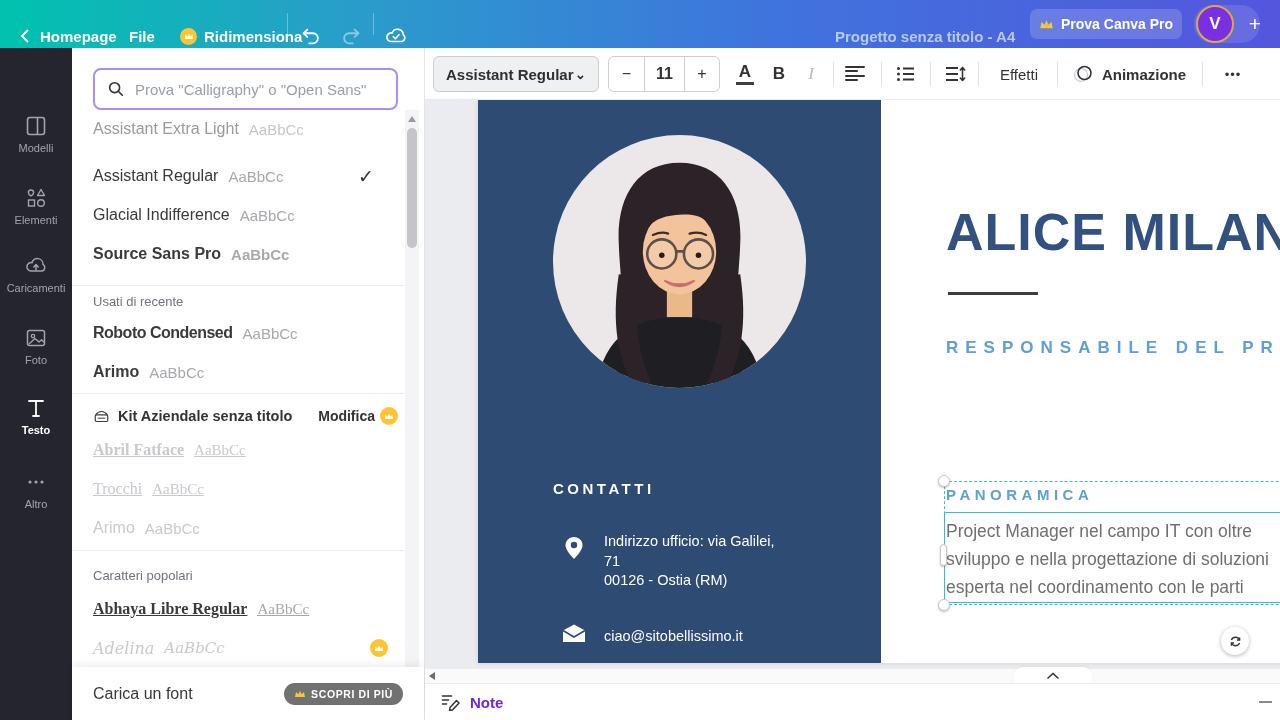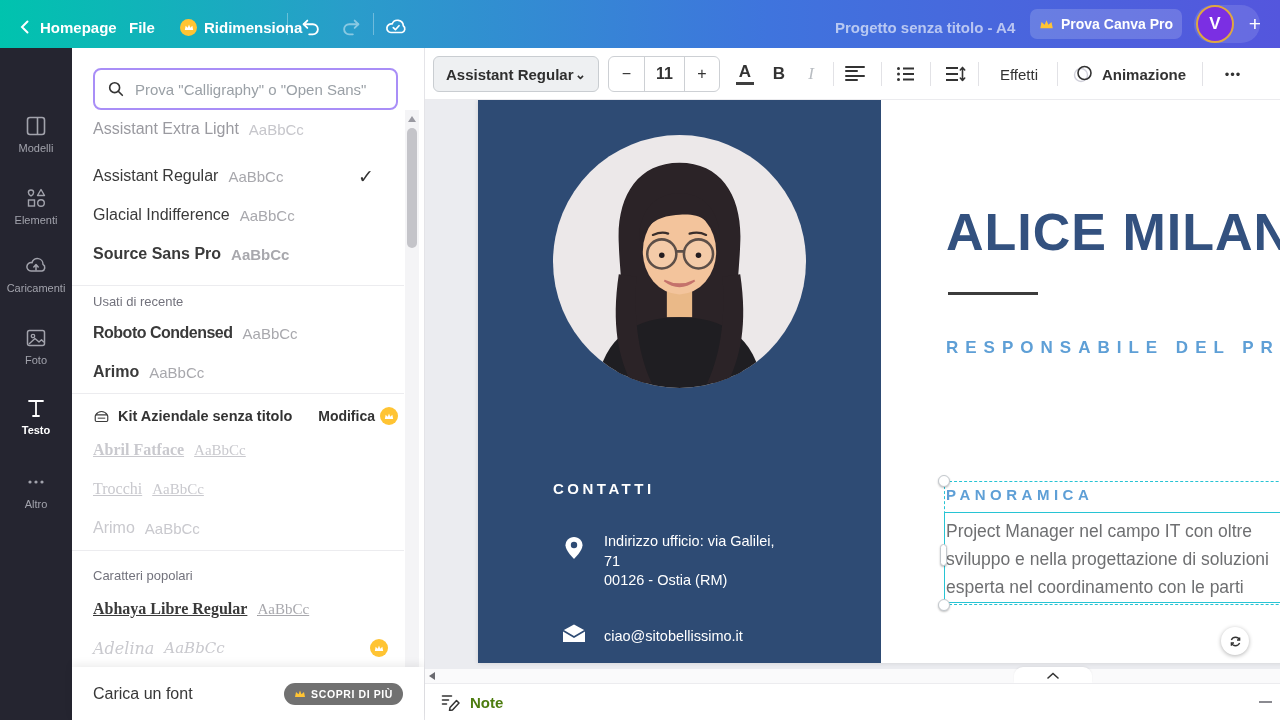--- a/index.html
+++ b/index.html
@@ -4,21 +4,21 @@
 <style>
   * { margin:0; padding:0; box-sizing:border-box; }
   html,body { width:1280px; height:720px; overflow:hidden;
     font-family:"Liberation Sans", sans-serif; background:#fff; }
   .abs { position:absolute; }
 
   
   #topbar { position:absolute; left:0; top:0; width:1280px; height:48px;
     background:linear-gradient(90deg,#00c3ae 0%,#2a9ccb 28%,#3f74dd 60%,#5456dd 100%);
     color:#fff; }
-  .tb-item { position:absolute; top:9px; height:36px; display:flex; align-items:center;
+  .tb-item { position:absolute; top:18px; height:36px; display:flex; align-items:center;
     font-size:15px; font-weight:bold; color:#fff; cursor:pointer; }
   .tb-sep { position:absolute; top:13px; width:1px; height:22px; background:rgba(255,255,255,.32); }
   .crown-badge { display:inline-flex; align-items:center; justify-content:center;
     width:17px; height:17px; border-radius:50%; background:#ffc433; }
   #doc-title { color:rgba(255,255,255,.62); font-weight:bold; font-size:15px; }
   #pro-btn { position:absolute; left:1030px; top:9px; width:152px; height:30px;
     background:rgba(255,255,255,.17); border-radius:7px; display:flex; align-items:center;
     justify-content:center; gap:7px; font-size:14px; font-weight:bold; cursor:pointer; }
   #acct-pill { position:absolute; left:1194px; top:5px; width:66px; height:38px;
     border-radius:19px; background:rgba(255,255,255,.12); }
@@ -130,21 +130,21 @@
   
   #hscroll { position:absolute; left:0; top:621px; width:855px; height:14px; background:#fafafb; }
   #hscroll .arrow-left { position:absolute; left:4px; top:3px; width:0; height:0;
     border-top:4px solid transparent; border-bottom:4px solid transparent;
     border-right:6px solid #6a6a70; cursor:pointer; }
   #collapse-tab { position:absolute; left:589px; top:619px; width:78px; height:16px;
     background:#fff; border-radius:9px 9px 0 0; display:flex; align-items:center;
     justify-content:center; cursor:pointer; box-shadow:0 -1px 2px rgba(0,0,0,.05); }
   #notebar { position:absolute; left:0; top:635px; width:855px; height:37px; background:#fff;
     border-top:1px solid #ececef; display:flex; align-items:center; padding:0 16px; gap:9px; }
-  #notebar .nlabel { font-size:15px; font-weight:bold; color:#4d7c0f; }
+  #notebar .nlabel { font-size:15px; font-weight:bold; color:#6d28d9; }
   #zoom-dash { position:absolute; right:8px; top:17px; width:13px; height:2px;
     background:#8a8a90; cursor:pointer; }
 </style>
 </head>
 <body>
 
 <div id="topbar">
   <div class="tb-item" style="left:16px">
     <svg width="18" height="18" viewBox="0 0 18 18">
         <path d="M11.5 3.5 L6 9 L11.5 14.5" fill="none" stroke="#fff" stroke-width="2" stroke-linecap="round"></path>

